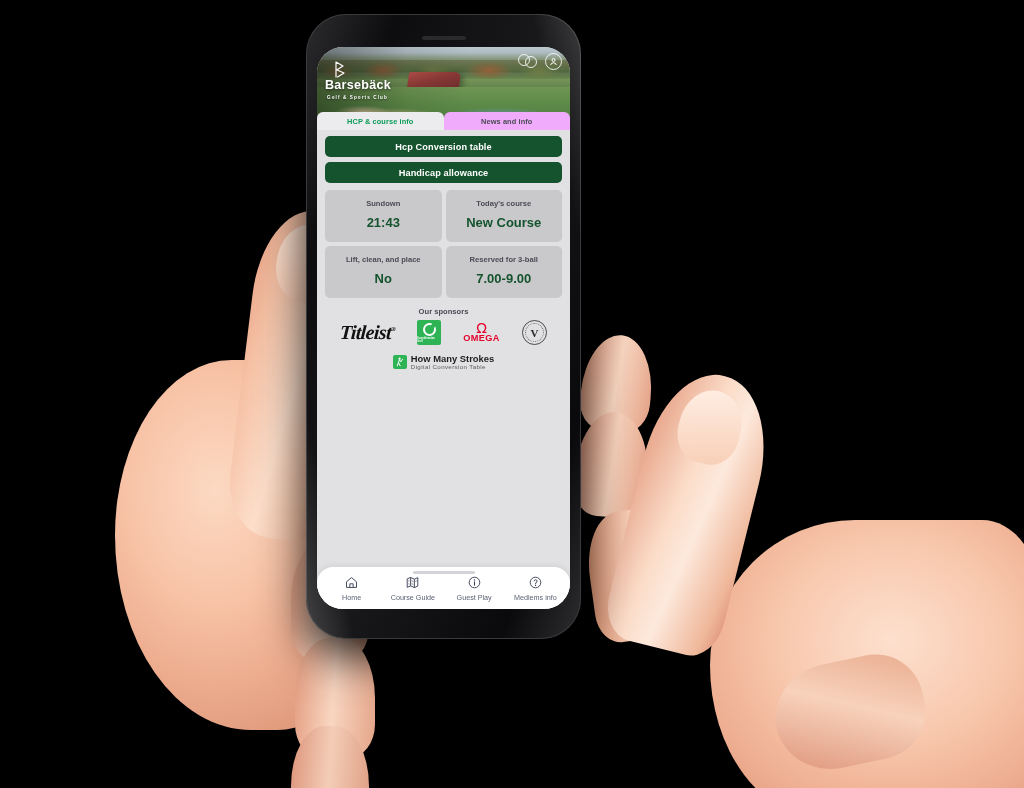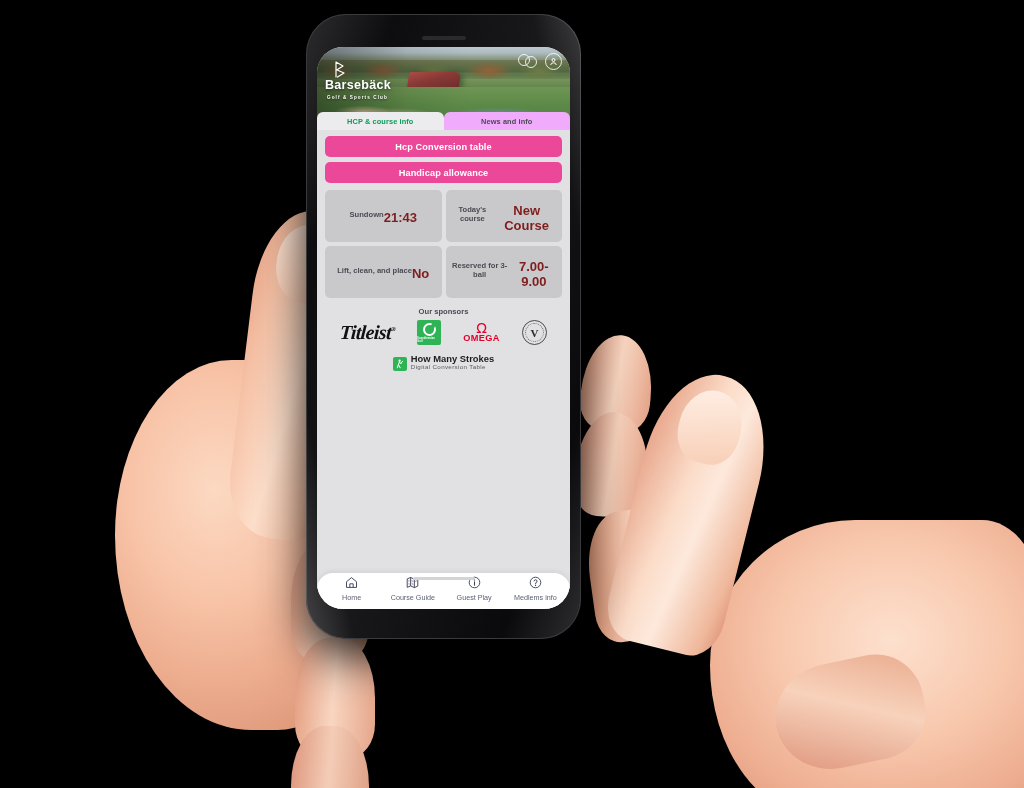--- a/index.html
+++ b/index.html
@@ -174,36 +174,36 @@
   }
   .tab.active { background:#ececee; color:#0b9b58; }
   .tab.inactive { background:#f0abfc; color:#4a4a52; font-weight:600; }
 
   
   .content {
     flex:1; background:#e1e1e3; padding:6px 8px 0 8px; overflow:hidden;
     display:flex; flex-direction:column;
   }
   .cta {
-    background:#ec4899; color:#fff; border-radius:5px;
+    background:#14532d; color:#fff; border-radius:5px;
     height:21px; display:flex; align-items:center; justify-content:center;
     font-size:9.2px; font-weight:700; margin-bottom:5px; letter-spacing:.1px;
   }
   .grid { display:grid; grid-template-columns:1fr 1fr; gap:4px; margin-top:2px; }
   .card {
     background:#c9c9cb; border-radius:5px; padding:6px 4px 8px;
-    display:flex; flex-direction:row; align-items:center; justify-content:center;
+    display:flex; flex-direction:column; align-items:center; justify-content:center;
     min-height:52px;
   }
   .card .lbl {
     font-size:7.6px; font-weight:700; color:#4b4b55; text-align:center; line-height:1.15;
   }
   .card .lbl.small { font-size:6.3px; }
   .card .val {
-    font-size:13px; font-weight:700; color:#7f1d1d; margin-top:7px; text-align:center; line-height:1.12;
+    font-size:13px; font-weight:700; color:#14532d; margin-top:7px; text-align:center; line-height:1.12;
   }
   .card .val.multi { font-size:10.2px; margin-top:4px; }
 
   .sponsors-title {
     text-align:center; font-size:7.6px; font-weight:700; color:#4b4b55; margin:9px 0 4px;
   }
   .sponsors { display:flex; align-items:center; justify-content:space-around; padding:0 4px 2px; }
   .sp-titleist {
     font-family:"Liberation Serif", serif; font-style:italic; font-weight:700;
     font-size:20px; color:#111; letter-spacing:-0.6px; transform:skewX(-4deg);
@@ -228,31 +228,31 @@
   .sp-v {
     width:25px; height:25px; border-radius:50%; border:1px solid #4a4a4a;
     display:flex; align-items:center; justify-content:center;
     font-family:"Liberation Serif", serif; font-weight:700; font-size:11px; color:#2a2a2a;
     position:relative; background:#e1e1e3;
   }
   .sp-v:before {
     content:""; position:absolute; inset:2px; border-radius:50%; border:.6px dotted #6e6e6e;
   }
 
-  .hms { display:flex; align-items:flex-end; justify-content:center; gap:4px; margin:7px 0 5px; }
+  .hms { display:flex; align-items:center; justify-content:center; gap:4px; margin:7px 0 5px; }
   .hms .badge {
     width:14px; height:14px; background:#2eb355; border-radius:2px;
     display:flex; align-items:center; justify-content:center;
   }
   .hms .txt .t1 { font-size:9.4px; font-weight:700; color:#1c1c1c; line-height:1.05; }
   .hms .txt .t2 { font-size:6.2px; font-weight:500; color:#5a5a5a; letter-spacing:.35px; line-height:1.1; }
 
   
   .bottomnav {
-    background:#fff; border-radius:16px 16px 0 0; padding:2px 4px 7px;
+    background:#fff; border-radius:16px 16px 0 0; padding:8px 4px 7px;
     display:flex; justify-content:space-around; align-items:flex-start;
     box-shadow:0 -1px 6px rgba(0,0,0,.08);
   }
   .navitem { display:flex; flex-direction:column; align-items:center; gap:3px; width:25%; }
   .navitem .ico { height:15px; display:flex; align-items:center; justify-content:center; color:#3a3f55; }
   .navitem .nl { font-size:7.2px; color:#5a5f72; font-weight:500; }
   .homebar {
     position:absolute; left:50%; transform:translateX(-50%); top:4px;
     width:62px; height:3px; border-radius:2px; background:#d4d4d8;
   }

